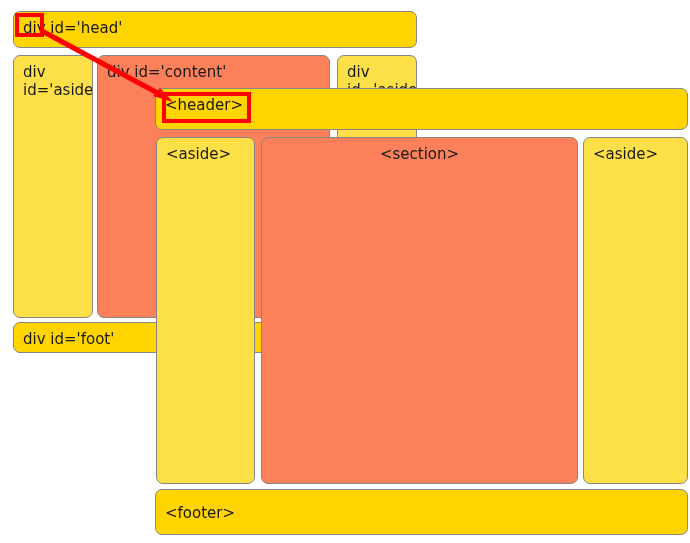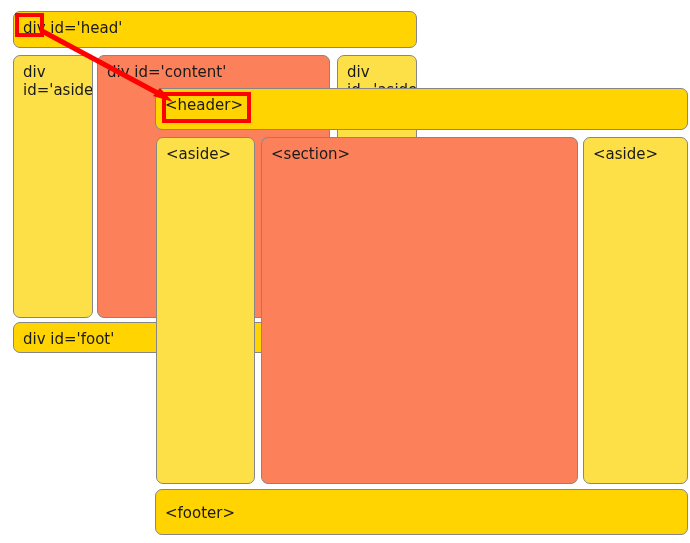--- a/index.html
+++ b/index.html
@@ -22,21 +22,21 @@
   #back-head   {left:8px;  top:11px;  width:404px; height:37px;}
   #back-aside1 {left:8px;  top:55px;  width:80px;  height:263px;}
   #back-content{left:92px; top:55px;  width:233px; height:263px;}
   #back-aside2 {left:332px;top:55px;  width:80px;  height:263px;}
   #back-foot   {left:8px;  top:322px; width:404px; height:31px;}
 
   
   #front-layer{position:absolute;left:0;top:0;width:690px;height:543px;z-index:2;}
   #front-header  {left:150px;top:88px;  width:533px; height:42px;  }
   #front-aside-l {left:151px;top:137px; width:99px;  height:347px;}
-  #front-section {left:256px;top:137px; width:317px; height:347px;}
+  #front-section {left:256px;top:137px; width:317px; height:347px;text-align:center;}
   #front-aside-r {left:578px;top:137px; width:105px; height:347px;}
   #front-footer  {left:150px;top:489px; width:533px; height:46px;  padding-top:14px;}
 
   
   #annotation{position:absolute;left:0;top:0;width:690px;height:543px;z-index:3;
               pointer-events:none;}
   .redbox{position:absolute;box-sizing:border-box;border:4px solid #ff0000;
           background:transparent;}
   #redbox-div   {left:10px; top:13px; width:29px; height:24px;}
   #redbox-header{left:157px;top:92px; width:89px; height:31px;}

